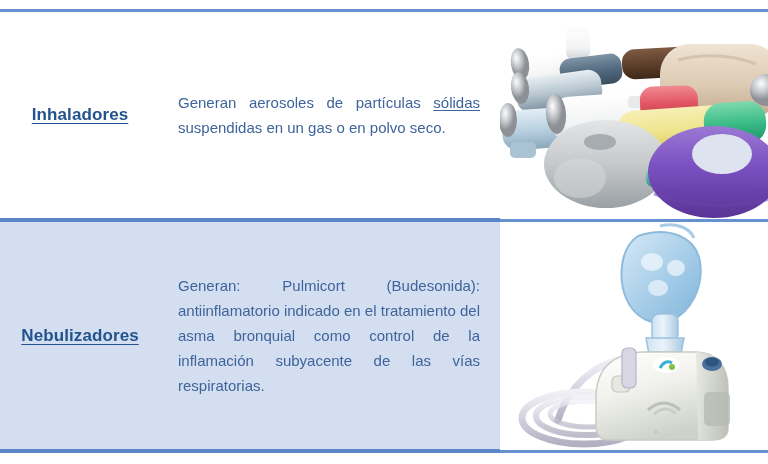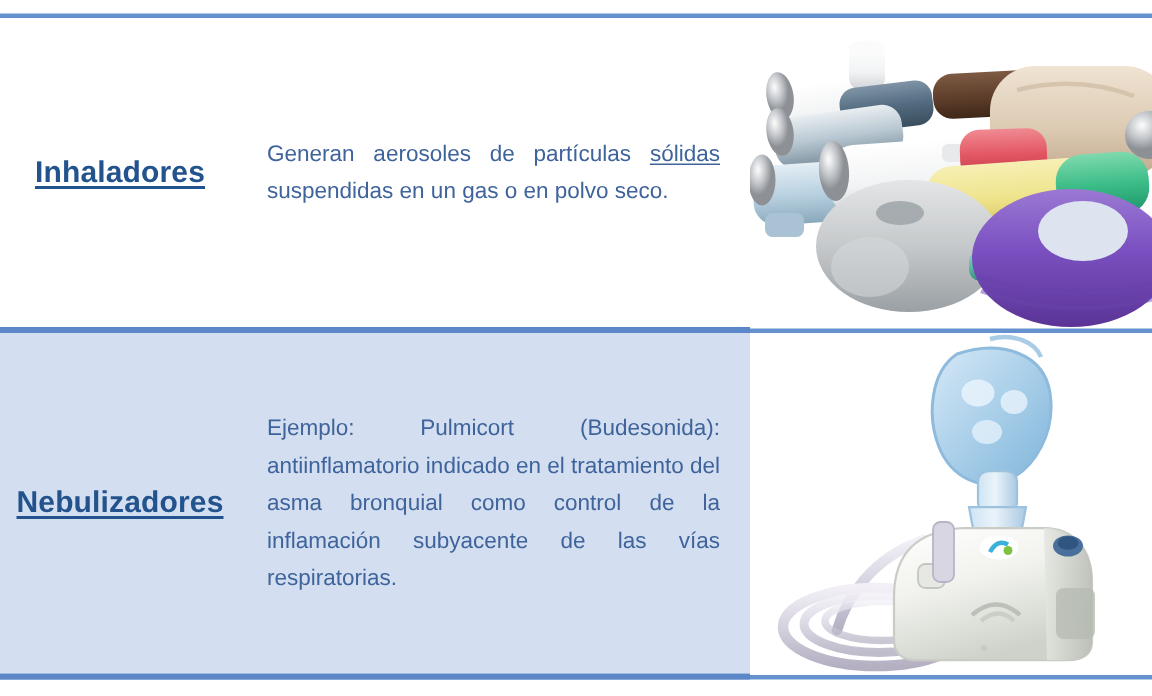--- a/index.html
+++ b/index.html
@@ -77,21 +77,21 @@
     position: relative;
     overflow: hidden;
   }
 
   .row.row-nebulizadores .cell-label,
   .row.row-nebulizadores .cell-text {
     background: #d3dff0;
   }
 
   .label-text {
-    font-size: 20px;
+    font-size: 17px;
     font-weight: bold;
     color: #23538d;
     text-decoration: underline;
     text-underline-offset: 3px;
     white-space: nowrap;
     letter-spacing: 0.1px;
   }
 
   .body-text {
     font-size: 15px;
@@ -286,21 +286,21 @@
   <div class="hrule-strong mid"></div>
 
   <div class="row row-nebulizadores">
 
     <div class="cell-label">
       <span class="label-text">Nebulizadores</span>
     </div>
 
     <div class="cell-text">
       <div class="body-text">
-        <p><span>Ejemplo: Pulmicort (Budesonida): antiinflamatorio indicado en el tratamiento del asma bronquial como control de la inflamación subyacente de las vías respiratorias.</span></p>
+        <p><span>Generan: Pulmicort (Budesonida): antiinflamatorio indicado en el tratamiento del asma bronquial como control de la inflamación subyacente de las vías respiratorias.</span></p>
       </div>
     </div>
 
     <div class="cell-image">
       <div class="neb-scene">
         <svg width="268" height="227" viewBox="0 0 268 227">
           <defs>
             <linearGradient id="nMask" x1="0" y1="0" x2="1" y2="1">
               <stop offset="0%" stop-color="#d6e8f6"></stop>
                 <stop offset="50%" stop-color="#a9cfe9"></stop>

